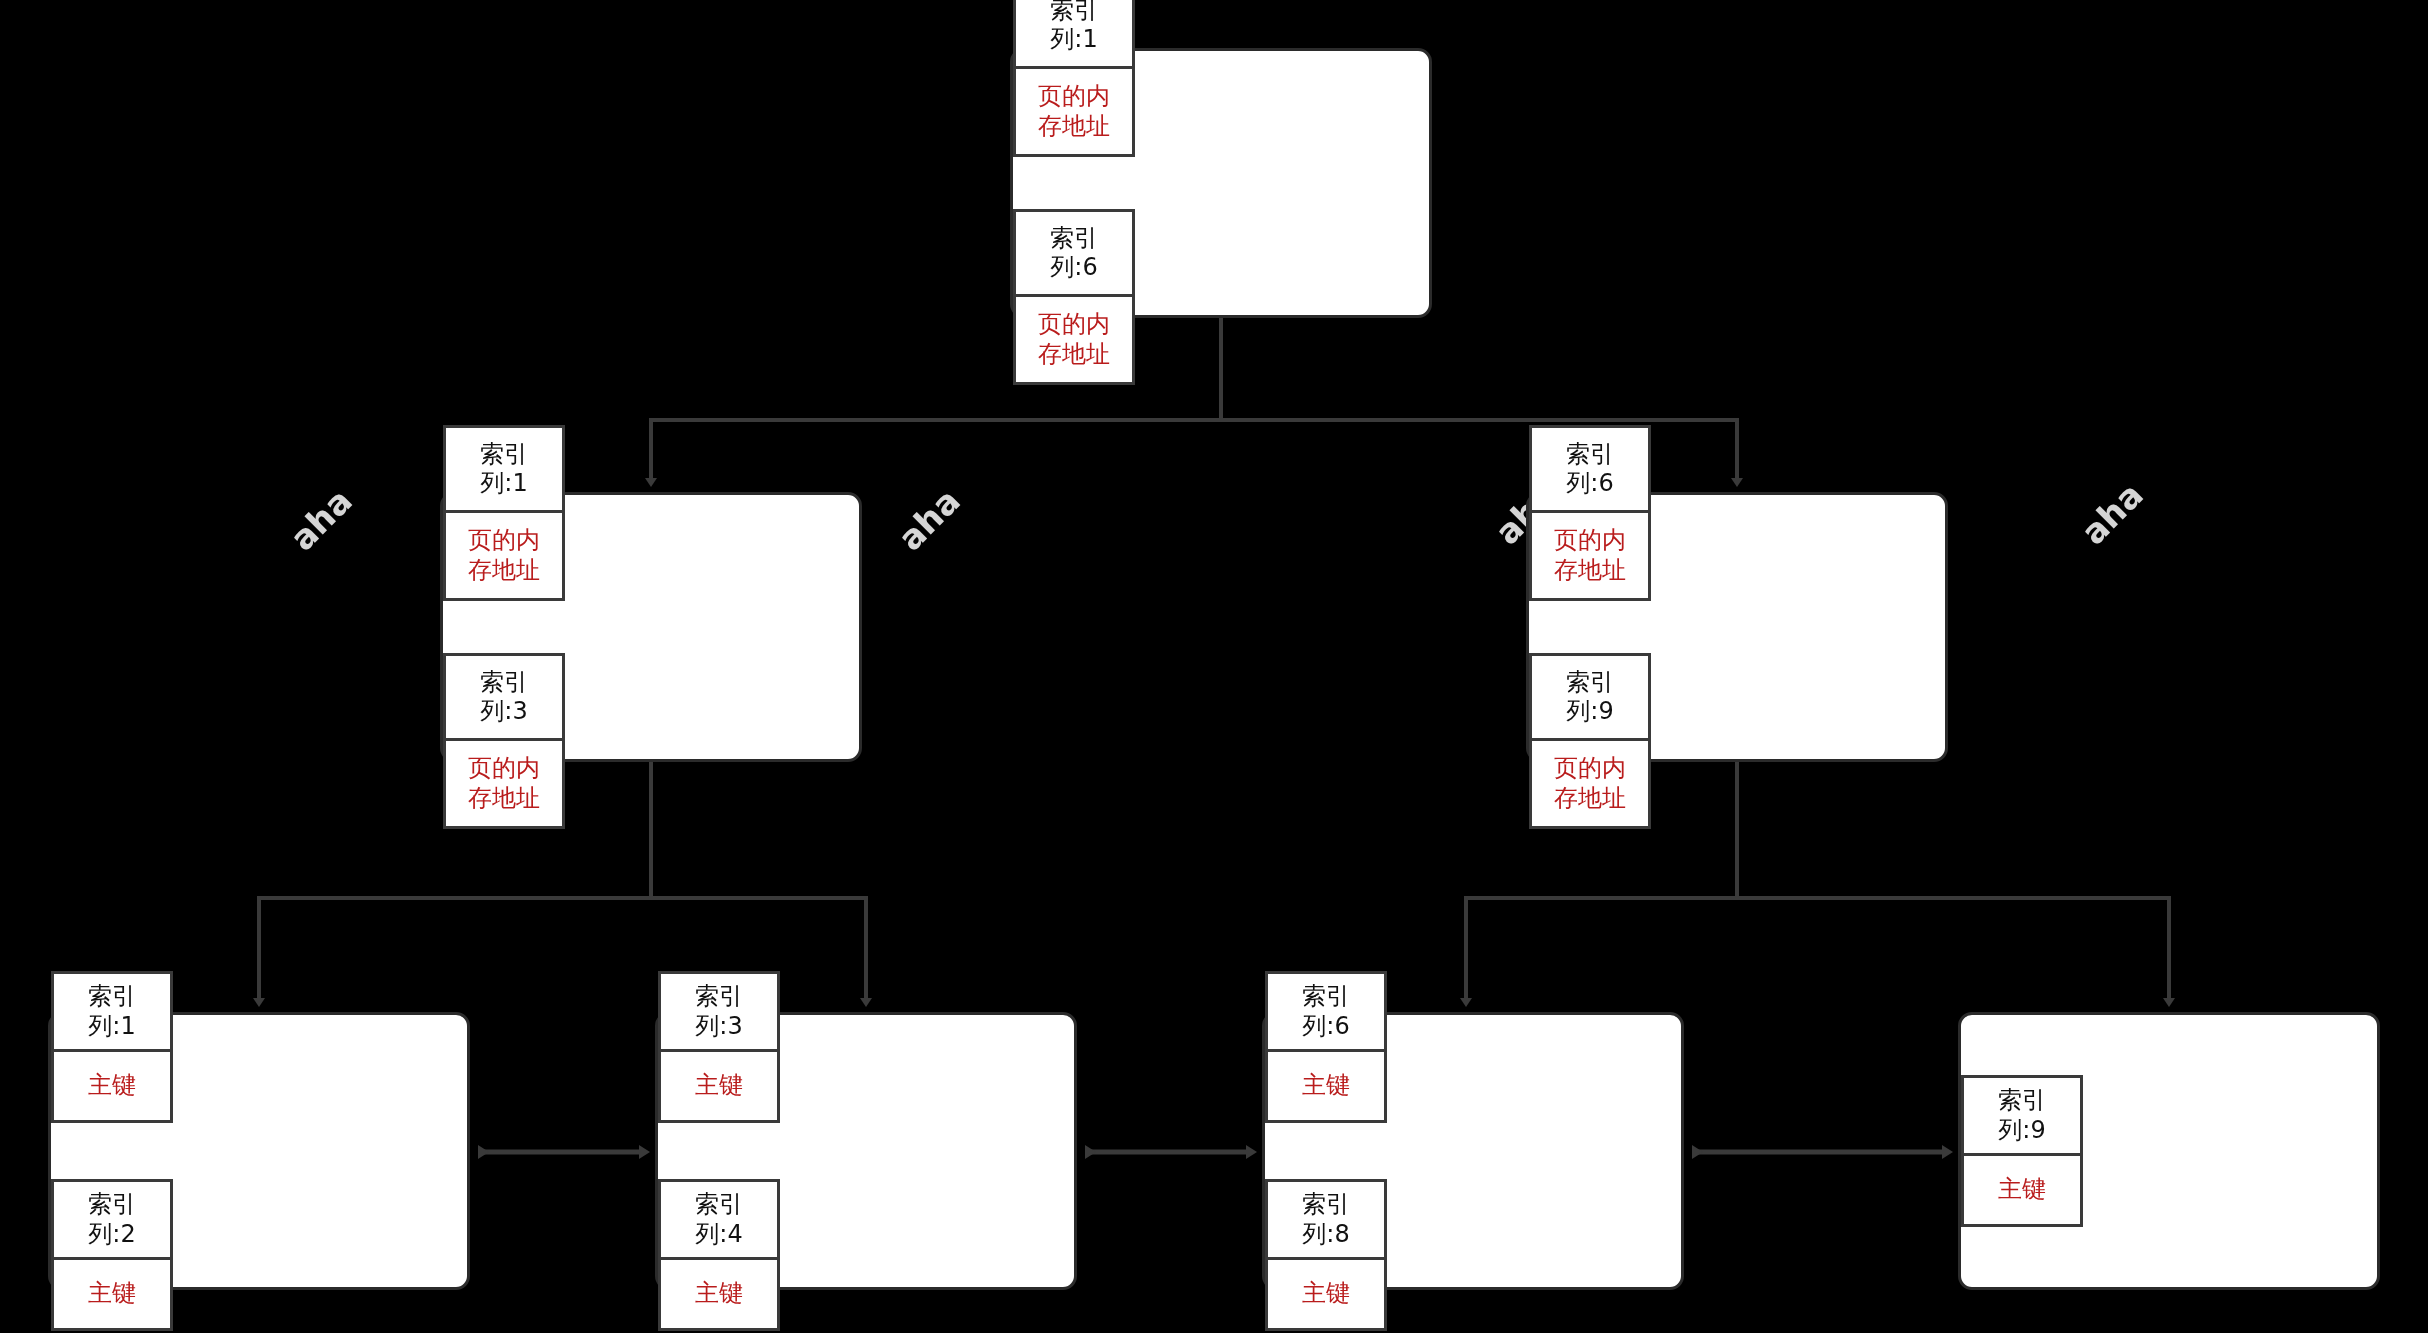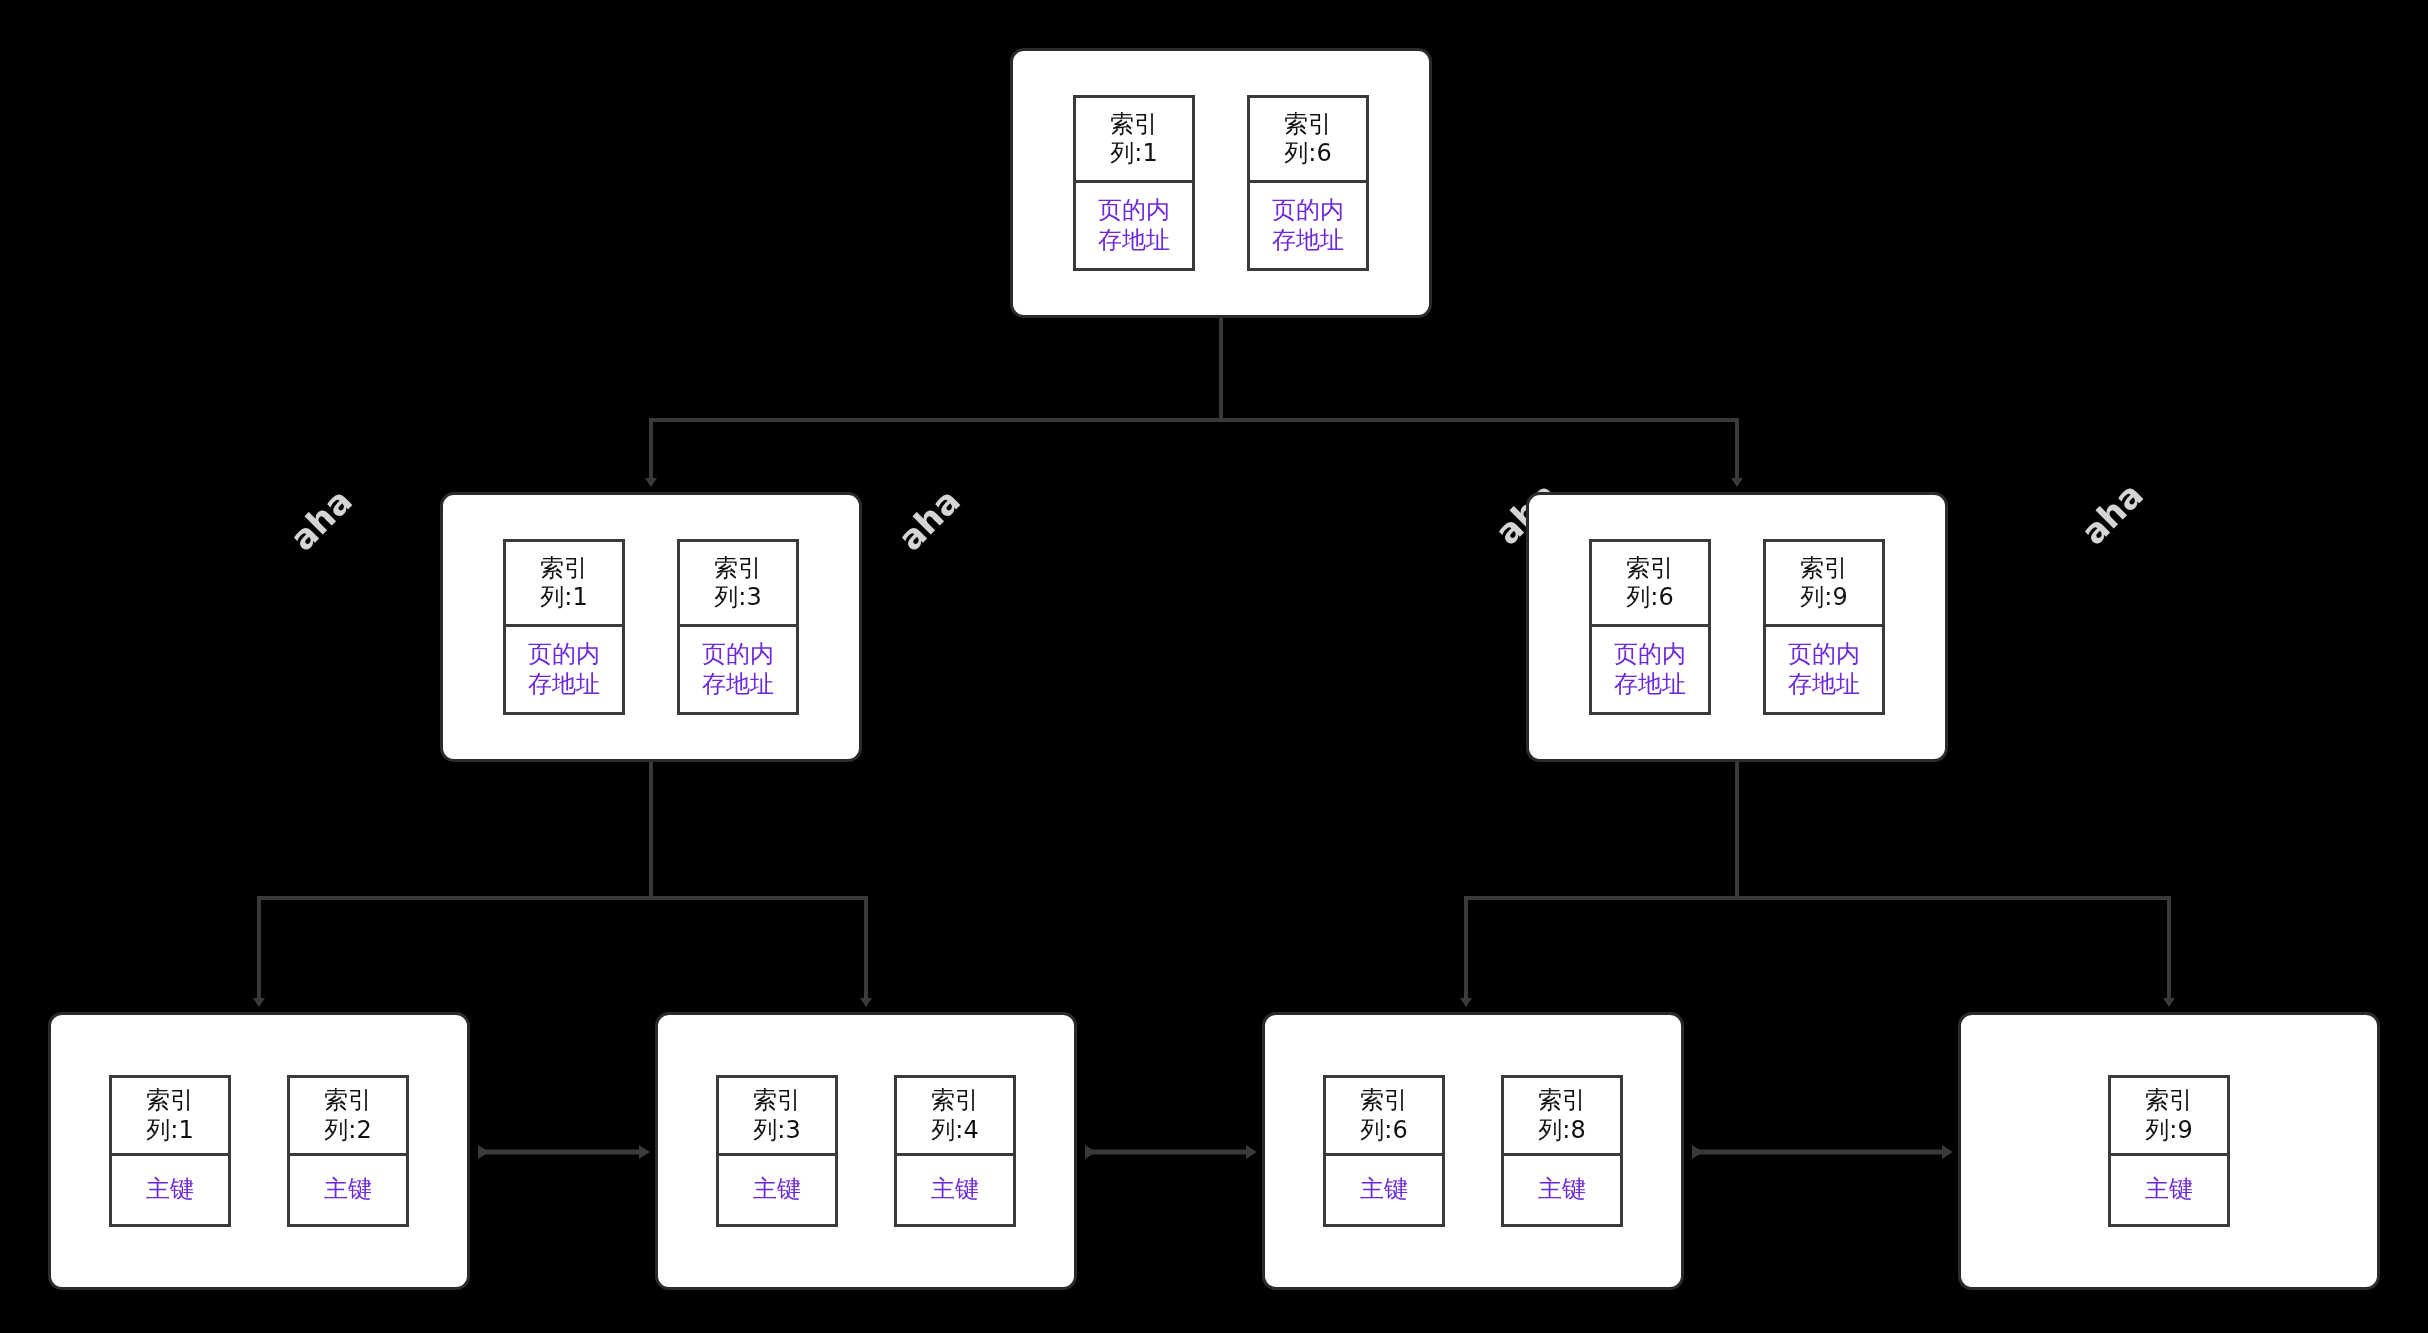--- a/index.html
+++ b/index.html
@@ -31,22 +31,22 @@
   }
 
   
   .node {
     position: absolute;
     background: #ffffff;
     border: 3px solid #2b2b2b;
     border-radius: 14px;
     box-sizing: border-box;
     display: flex;
-    flex-direction: row;
-    align-items: center;
+    flex-direction: column;
+    align-items: flex-start;
     justify-content: center;
   }
   .node.gap-wide  { gap: 52px; }
   .node.gap-narrow{ gap: 56px; }
 
   
   .cell {
     position: relative;
     width: 122px;
     display: flex;
@@ -69,21 +69,21 @@
     padding: 2px;
   }
   .cell .bot {
     height: 85px;
     display: flex;
     align-items: center;
     justify-content: center;
     text-align: center;
     line-height: 1.22;
     font-size: 24px;
-    color: #6d28d9;
+    color: #b91c1c;
     box-sizing: border-box;
     padding: 2px;
   }
   .cell.leafcell .top { height: 78px; }
   .cell.leafcell .bot { height: 68px; }
 
   
   #links {
     position: absolute;
     left: 0; top: 0;

